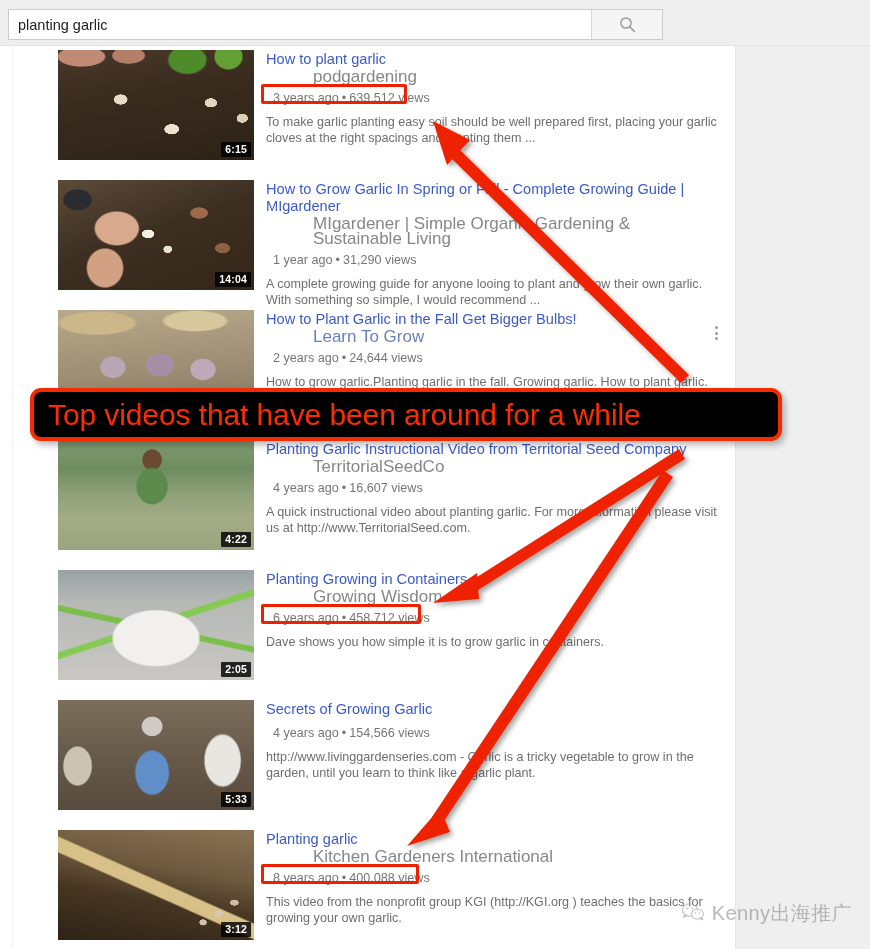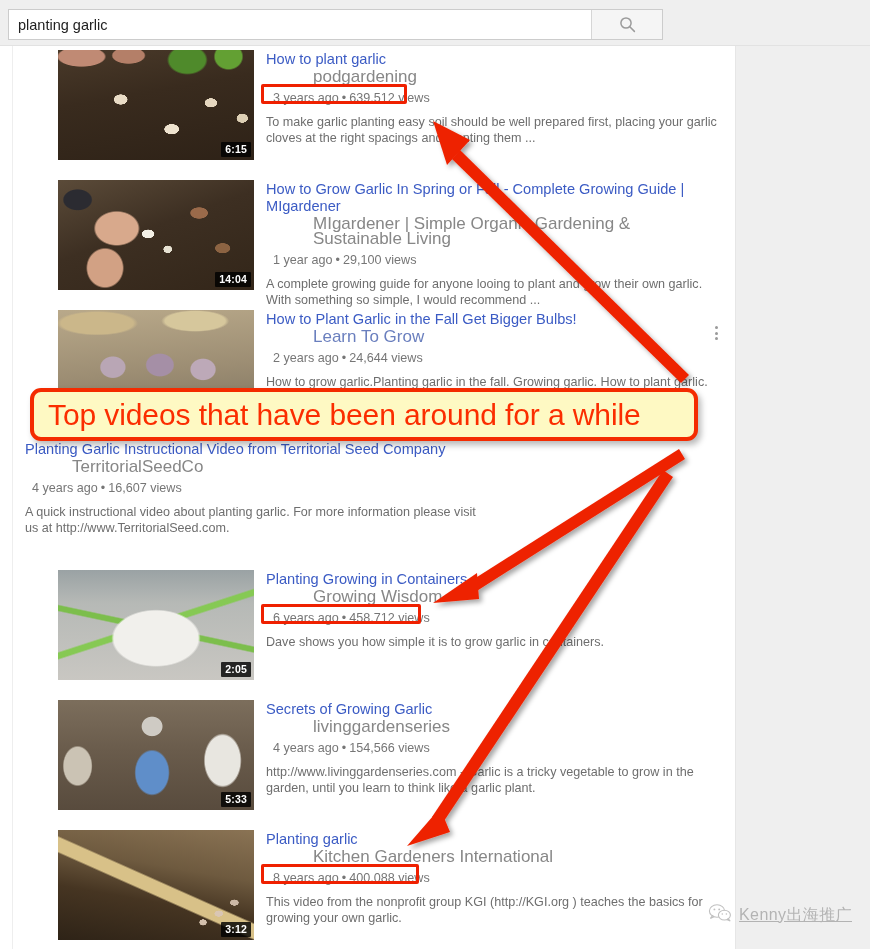--- a/index.html
+++ b/index.html
@@ -159,22 +159,22 @@
     border: 3px solid #ef2000;
     border-radius: 2px;
     pointer-events: none;
     z-index: 30;
   }
 
   
   .banner {
     position: absolute;
     left: 30px; top: 388px;
-    width: 668px; height: 53px;
-    background: #fef9c3;
+    width: 752px; height: 53px;
+    background: #000000;
     border: 4px solid #f42b00;
     border-radius: 11px;
     box-shadow: 3px 4px 6px rgba(0,0,0,0.28);
     display: flex;
     align-items: center;
     z-index: 40;
   }
   .banner-text {
     color: #fb2d00;
     font-size: 30px;
@@ -198,23 +198,22 @@
     position: absolute;
     right: 18px; bottom: 22px;
     display: flex;
     align-items: center;
     gap: 7px;
     z-index: 45;
     opacity: .72;
   }
   .watermark .wm-text {
     color: #9d9d9d;
-    font-size: 16px;
+    font-size: 20px;
     letter-spacing: .4px;
-    text-decoration: underline;
   }
 
   
   .art-soil {
     background:
       radial-gradient(ellipse 13px 9px at 58% 72%, #efe3cf 0 55%, transparent 58%),
       radial-gradient(ellipse 12px 9px at 32% 45%, #e9dcc6 0 55%, transparent 58%),
       radial-gradient(ellipse 11px 8px at 78% 48%, #e5d7bf 0 55%, transparent 58%),
       radial-gradient(ellipse 10px 8px at 94% 62%, #ddcfb4 0 55%, transparent 58%),
       radial-gradient(ellipse 38px 16px at 12% 6%, #c08a74 0 60%, transparent 65%),
@@ -315,21 +314,21 @@
 
       <div class="result" style="top:134px;">
         <div class="thumb-wrap">
           <div class="art art-hands"></div>
           <span class="duration">14:04</span>
         </div>
         <div class="meta">
           <div class="vtitle">How to Grow Garlic In Spring or Fall - Complete Growing Guide | MIgardener</div>
           <div class="vchannel">MIgardener | Simple Organic Gardening &amp; Sustainable Living</div>
           <div class="vstats">
-            <span>1 year ago</span><span class="dot">•</span><span>29,100 views</span>
+            <span>1 year ago</span><span class="dot">•</span><span>31,290 views</span>
           </div>
           <div class="vdesc">A complete growing guide for anyone looing to plant and grow their own garlic. With something so simple, I would recommend ...</div>
         </div>
       </div>
 
       <div class="result" style="top:264px;">
         <div class="thumb-wrap">
           <div class="art art-bulbs"></div>
         </div>
         <div class="meta">
@@ -341,20 +340,24 @@
           <div class="vdesc">How to grow garlic.Planting garlic in the fall. Growing garlic. How to plant garlic. How to plant garlic cloves. Plus a sneak peek at</div>
         </div>
         <div class="kebab" style="top:16px;">
           <i></i>
             <i></i>
             <i></i>
         </div>
       </div>
 
       <div class="result" style="top:394px;">
+        <div class="thumb-wrap">
+          <div class="art art-farm"></div>
+          <span class="duration">4:22</span>
+        </div>
         <div class="meta">
           <div class="vtitle">Planting Garlic Instructional Video from Territorial Seed Company</div>
           <div class="vchannel">TerritorialSeedCo</div>
           <div class="vstats">
             <span>4 years ago</span><span class="dot">•</span><span>16,607 views</span>
           </div>
           <div class="vdesc">A quick instructional video about planting garlic. For more information please visit us at http://www.TerritorialSeed.com.</div>
         </div>
       </div>
 
@@ -373,21 +376,20 @@
         </div>
       </div>
 
       <div class="result" style="top:654px;">
         <div class="thumb-wrap">
           <div class="art art-kitchen"></div>
           <span class="duration">5:33</span>
         </div>
         <div class="meta">
           <div class="vtitle">Secrets of Growing Garlic</div>
-          <div class="vchannel">livinggardenseries</div>
           <div class="vstats">
             <span>4 years ago</span><span class="dot">•</span><span>154,566 views</span>
           </div>
           <div class="vdesc">http://www.livinggardenseries.com - Garlic is a tricky vegetable to grow in the garden, until you learn to think like a garlic plant.</div>
         </div>
       </div>
 
       <div class="result" style="top:784px;">
         <div class="thumb-wrap">
           <div class="art art-trench"></div>

